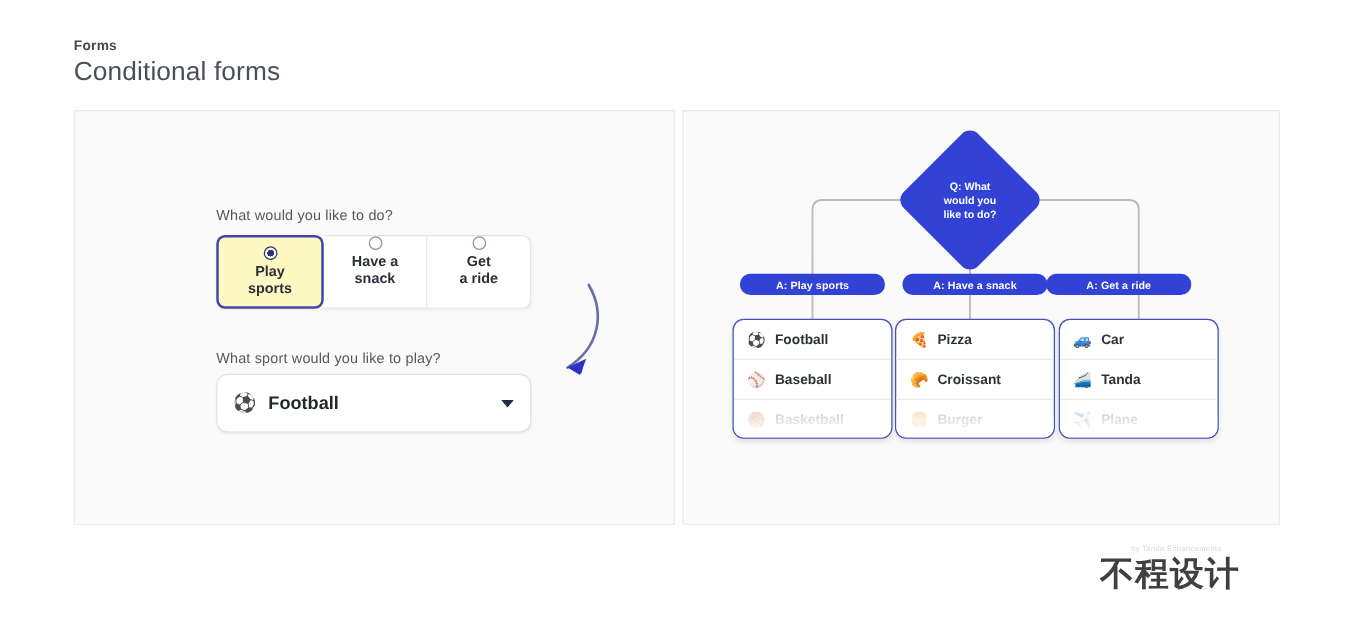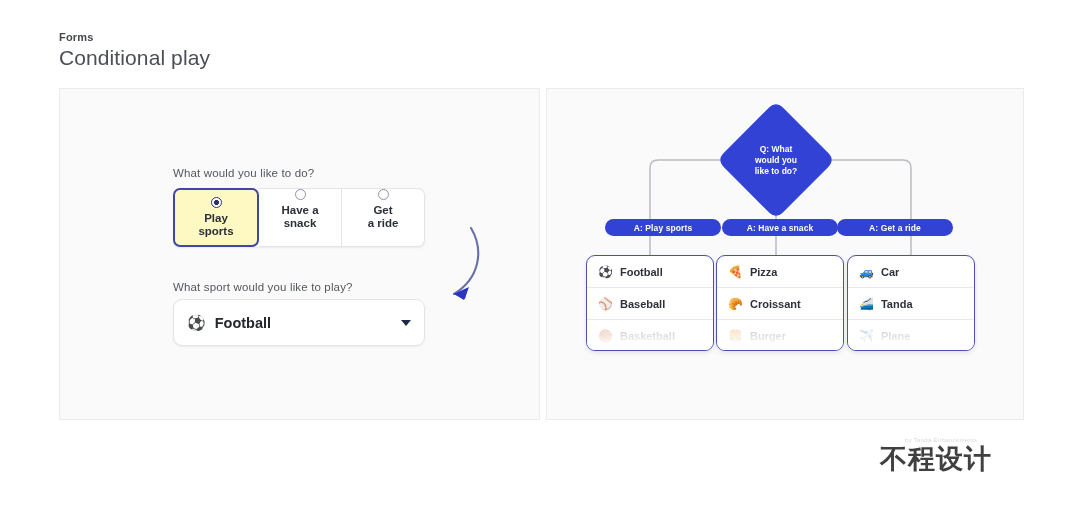--- a/index.html
+++ b/index.html
@@ -124,21 +124,21 @@
 
   .pill {
     position: absolute; top: 131px; height: 17px;
     background: #3142d4;
     border-radius: 9px;
     display: flex; align-items: center; justify-content: center;
     color: #ffffff; font-size: 8.5px; font-weight: bold;
     letter-spacing: .1px;
     cursor: pointer;
   }
-  .pill-0 { left: 59px;  width: 116px; }
+  .pill-0 { left: 46px;  width: 116px; }
   .pill-1 { left: 176px; width: 116px; }
   .pill-2 { left: 291px; width: 116px; }
 
   .list-card {
     position: absolute; top: 167px;
     width: 128px; height: 96px;
     background: #ffffff;
     border: 1.6px solid #4751b8;
     border-radius: 9px;
     overflow: hidden;
@@ -178,21 +178,21 @@
     font-size: 27px; font-weight: bold; color: #111111;
     white-space: nowrap; letter-spacing: .5px;
   }
 </style>
 </head>
 <body>
 
 <div id="root">
 
   <div class="eyebrow">Forms</div>
-  <div class="page-title">Conditional play</div>
+  <div class="page-title">Conditional forms</div>
 
   <div class="panel panel-left"></div>
 
   <div class="form-label" id="label-activity">What would you like to do?</div>
 
   <div class="radio-group">
     <div class="radio-opt sel">
       <span class="radio-dot"></span>
       <span class="radio-text">
         <span>Play</span><br>

